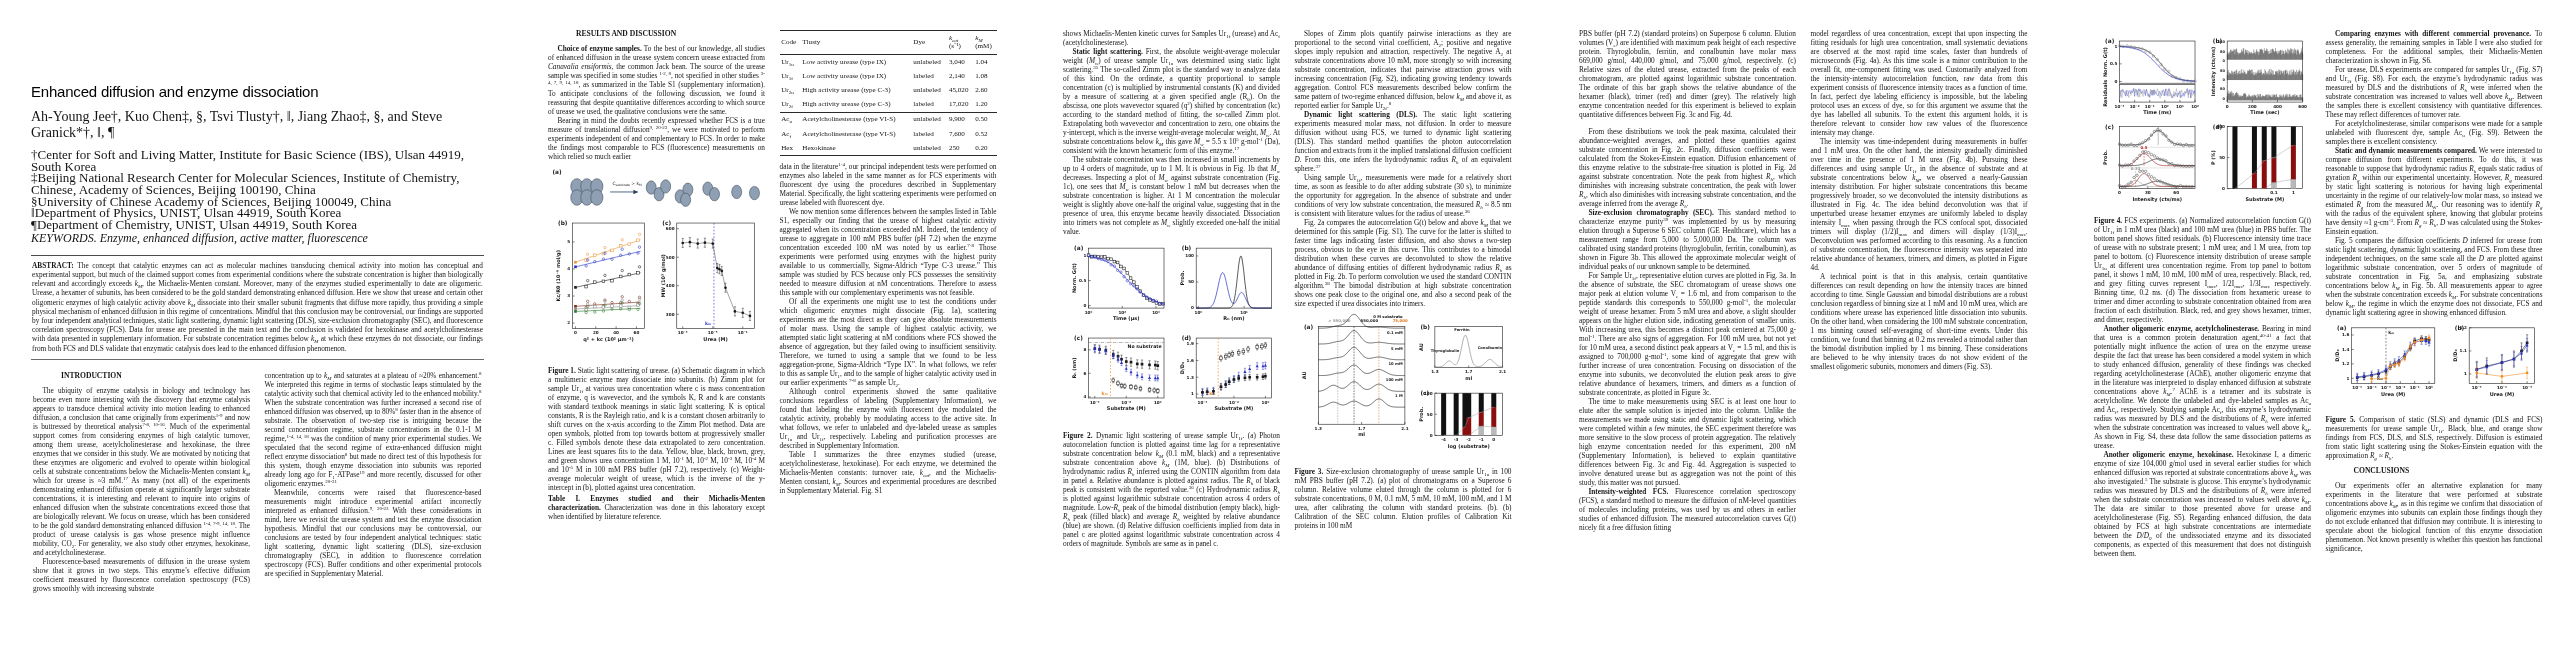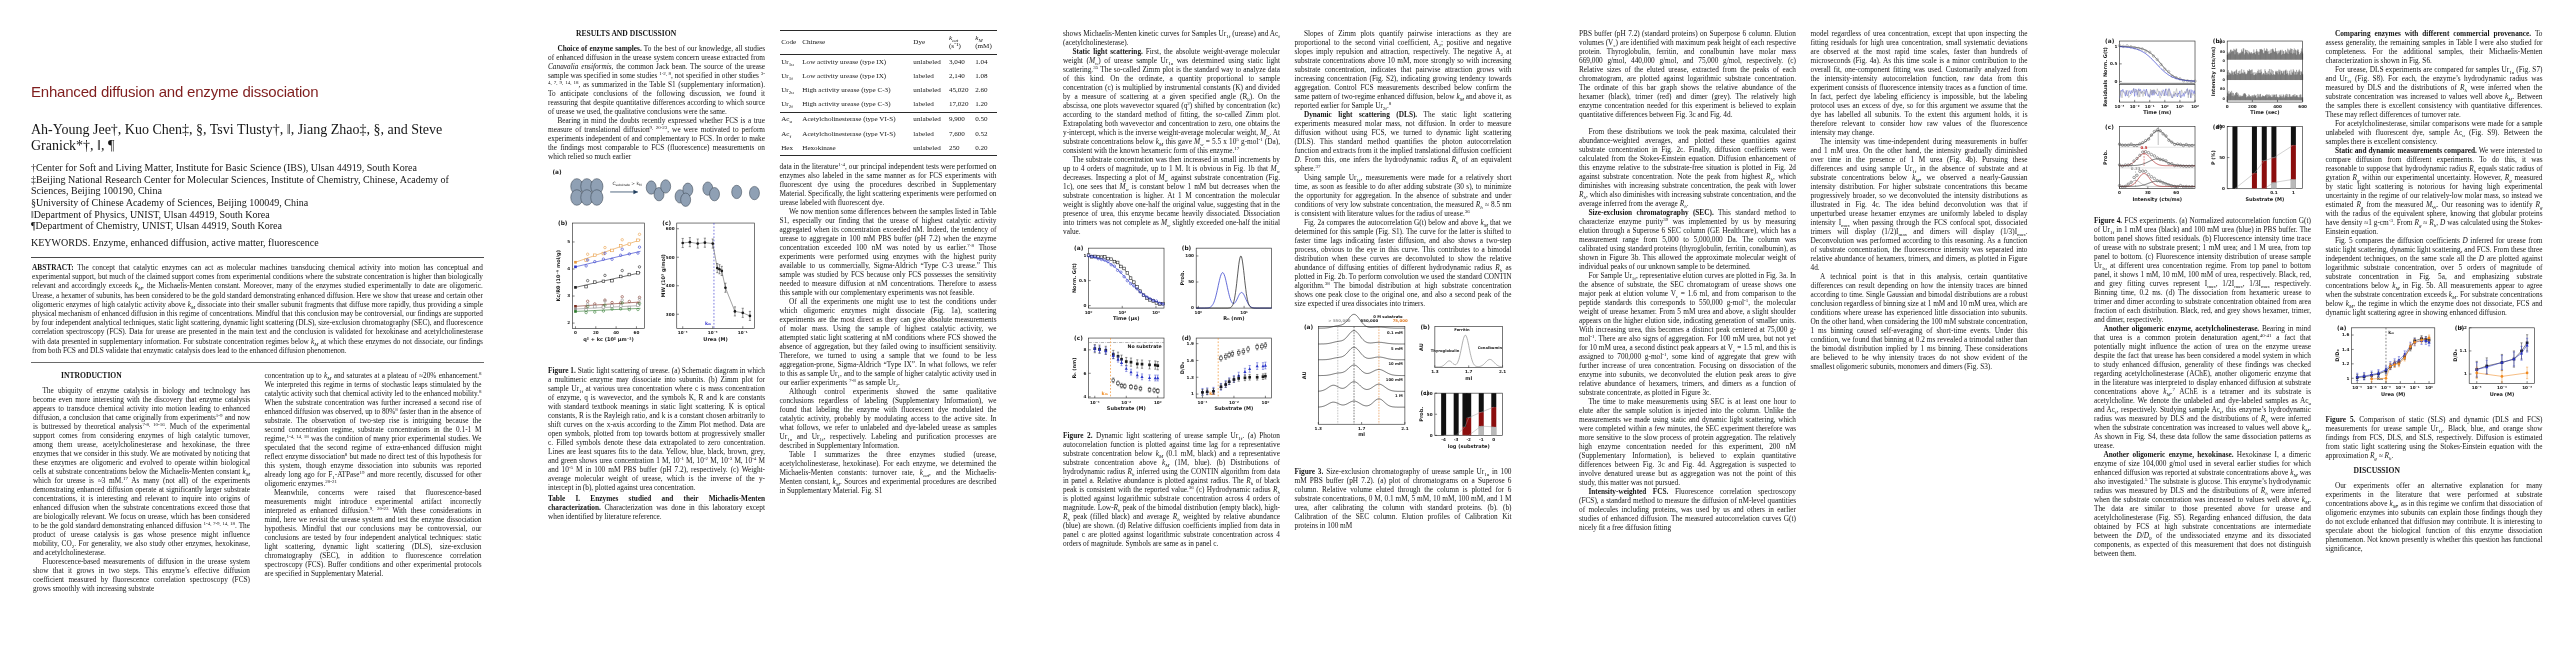--- a/index.html
+++ b/index.html
@@ -1,24 +1,24 @@
 <!DOCTYPE html>
 <html style="font-size:9px"><head>
 <meta charset="utf-8">
 <style>
   html,body{margin:0;padding:0;width:2576px;height:667px;background:#ffffff;}
   body{font-family:"Liberation Serif",serif;color:#151515;}
   #paper{position:absolute;inset:0;width:2576px;height:667px;background:#fff;overflow:hidden;}
   .page{position:absolute;top:0;width:515px;height:667px;overflow:hidden;}
   .p1{left:0;} .p2{left:515px;} .p3{left:1030px;} .p4{left:1546px;} .p5{left:2061px;}
   .p1head{position:absolute;left:31px;right:31px;top:83px;}
-  h1.title{font-family:"Liberation Sans",sans-serif;font-weight:400;font-size:15px;letter-spacing:-0.2px;margin:0 0 22px 0;color:#7f1d1d;}
+  h1.title{font-family:"Liberation Sans",sans-serif;font-weight:400;font-size:15px;letter-spacing:-0.2px;margin:0 0 9px 0;color:#000000;}
   .authors{font-size:14px;margin-bottom:7.8px;}
-  .affils div{font-size:10px;line-height:11.7px;font-family:Liberation Serif, serif;}
-  .kw{font-size:10px;margin-top:5px;}
+  .affils div{font-size:13px;line-height:11.7px;font-family:Liberation Serif, serif;}
+  .kw{font-size:12px;font-style:italic;}
   .abstract{margin-top:9px;border-top:1.1px solid #4a4a4a;border-bottom:1.7px double #6a6a6a;padding:5px 1.1px 6.7px 1.1px;font-size:7.3px;line-height:9.2px;text-align:justify;}
   .ablabel{font-weight:bold;}
   .cols{position:absolute;left:33px;width:449px;top:29px;display:flex;gap:14.5px;}
   .p1 .cols{top:371px;}
   .col{width:217px;flex:0 0 217px;font-size:7.3px;line-height:9px;text-align:justify;}
   .col p{margin:0;}
   .col p.ind{text-indent:9.4px;}
   .col p.cap{margin-top:2.2px;}
   .col h2{font-size:7.6px;margin:0 0 5.6px 0;font-weight:bold;padding-left:28px;}
   .figwrap{margin:4.4px 0 3.3px 0;}
@@ -258,21 +258,21 @@
               </g>
             </svg></div>
           <p class=" cap"><b>Figure 1.</b> Static light scattering of urease. (a) Schematic diagram in which a multimeric enzyme may dissociate into subunits. (b) Zimm plot for sample Ur<sub>1f</sub> at various urea concentration where c is mass concentration of enzyme, q is wavevector, and the symbols K, R and k are constants with standard textbook meanings in static light scattering. K is optical constants, R is the Rayleigh ratio, and k is a constant chosen arbitrarily to shift curves on the x-axis according to the Zimm Plot method. Data are open symbols, plotted from top towards bottom at progressively smaller c. Filled symbols denote these data extrapolated to zero concentration. Lines are least squares fits to the data. Yellow, blue, black, brown, grey, and green shows urea concentration 1 M, 10<sup>-1</sup> M, 10<sup>-2</sup> M, 10<sup>-3</sup> M, 10<sup>-4</sup> M and 10<sup>-5</sup> M in 100 mM PBS buffer (pH 7.2), respectively.  (c) Weight-average molecular weight of urease, which is the inverse of the y-intercept in (b), plotted against urea concentration.</p>
           <p class=" cap"><b>Table I.  Enzymes studied and their Michaelis-Menten characterization.</b> Characterization was done in this laboratory except when identified by literature reference.</p>
         </div>
         <div class="col">
           <table class="tbl">
             <thead>
               <tr>
                 <th>Code</th>
-                <th>Chinese</th>
+                <th>Tlusty</th>
                 <th>Dye</th>
                 <th><i>k<sub>cat</sub></i><br>(s⁻¹)</th>
                 <th><i>k<sub>M</sub></i><br>(mM)</th>
               </tr>
             </thead>
             <tbody>
               <tr>
                 <td>Ur<sub>1u</sub></td>
                 <td>Low activity urease (type IX)</td>
                 <td>unlabeled</td>
@@ -1337,19 +1337,19 @@
                 <line x1="315" y1="89.08333333333336" x2="319" y2="89.08333333333336" stroke="#f08a20" stroke-width="0.8"></line>
                 <circle cx="317" cy="99.49999999999999" r="2.4" fill="#f08a20"></circle>
                 <line x1="362.34868542357424" y1="103.6666666666667" x2="362.34868542357424" y2="82.8333333333334" stroke="#f08a20" stroke-width="0.8"></line>
                 <line x1="360.34868542357424" y1="103.6666666666667" x2="364.34868542357424" y2="103.6666666666667" stroke="#f08a20" stroke-width="0.8"></line>
                 <line x1="360.34868542357424" y1="82.8333333333334" x2="364.34868542357424" y2="82.8333333333334" stroke="#f08a20" stroke-width="0.8"></line>
                 <circle cx="362.34868542357424" cy="93.25000000000003" r="2.4" fill="#f08a20"></circle>
               </g>
             </svg></div>
           <p class=" cap"><b>Figure 5.</b> Comparison of static (SLS) and dynamic (DLS and FCS) measurements for urease sample Ur<sub>1f</sub>. Black, blue, and orange show findings from FCS, DLS, and SLS, respectively. Diffusion is estimated from static light scattering using the Stokes-Einstein equation with the approximation <i>R<sub>g</sub></i> ≈ <i>R<sub>h</sub></i>.</p>
           <div style="height: 6.7px;"></div>
-          <h2>DISCUSSION</h2>
+          <h2>CONCLUSIONS</h2>
           <p class="ind">Our experiments offer an alternative explanation for many experiments in the literature that were performed at substrate concentrations above <i>k<sub>M</sub></i>, as in this regime we confirm that dissociation of oligomeric enzymes into subunits can explain those findings though they do not exclude enhanced that diffusion may contribute. It is interesting to speculate about the biological function of this enzyme dissociation phenomenon. Not known presently is whether this question has functional significance,</p>
         </div>
       </div>
     </div>
 </div>
 
 
 </body></html>

